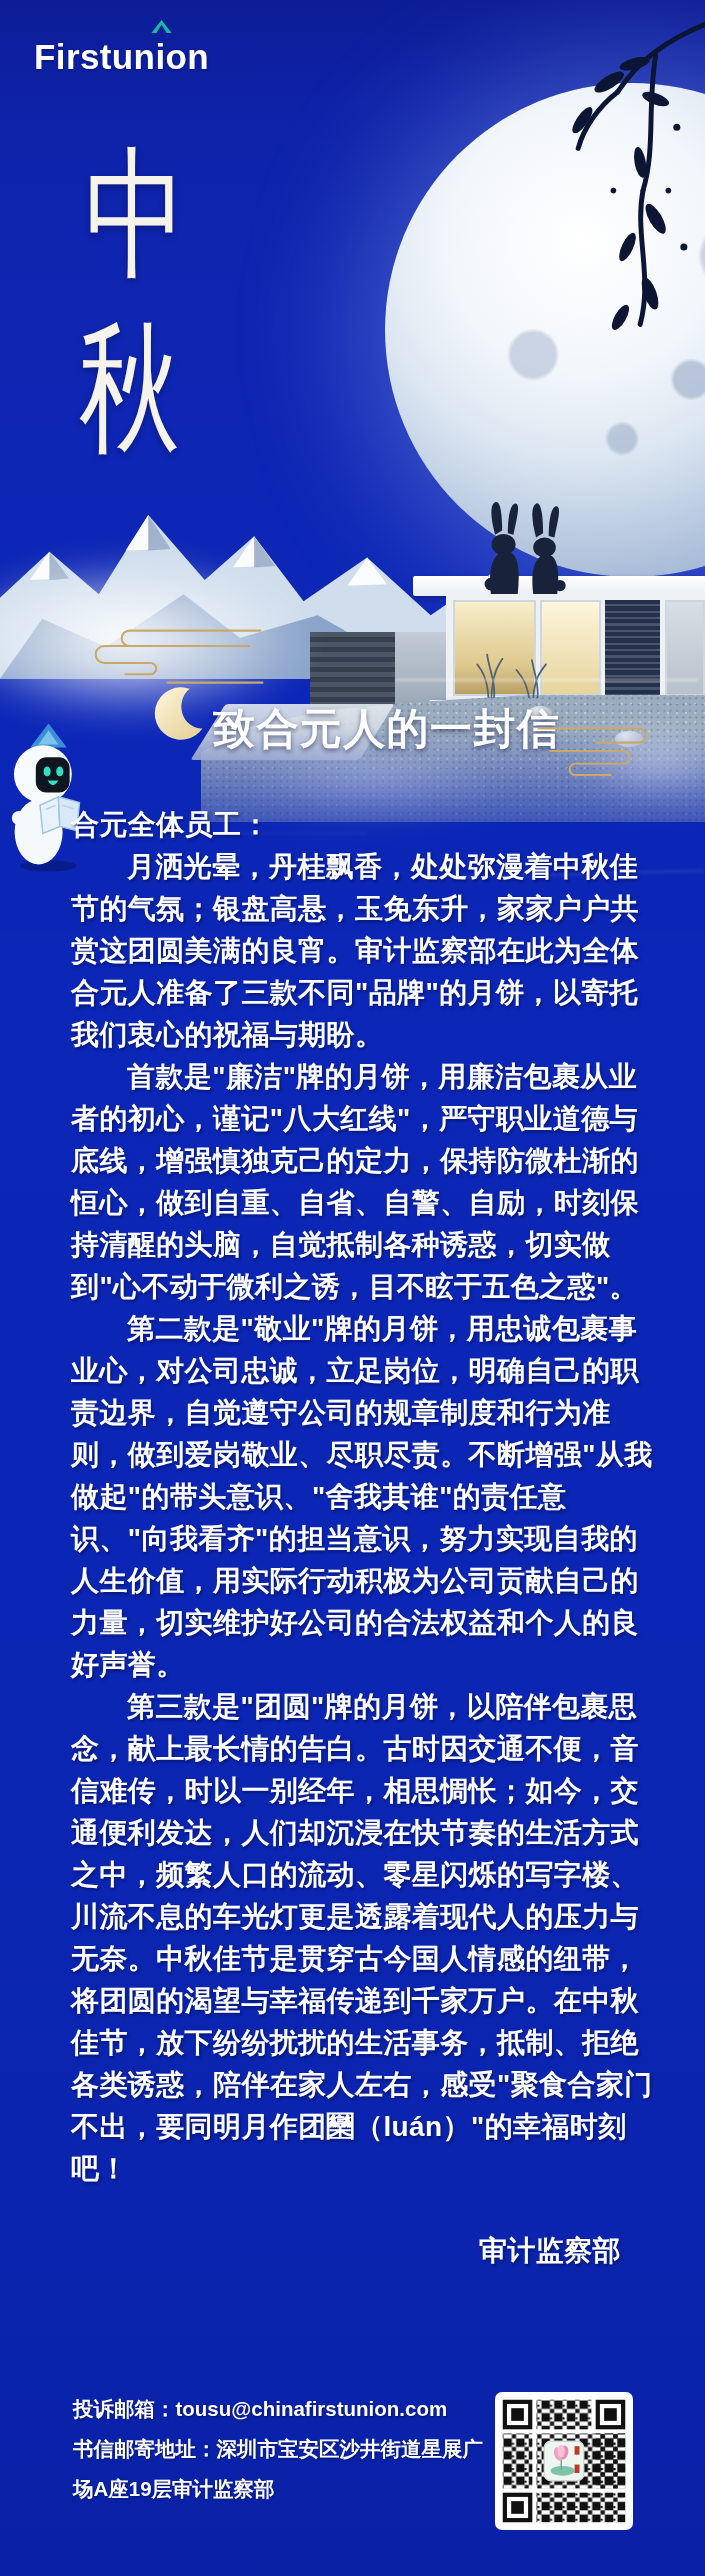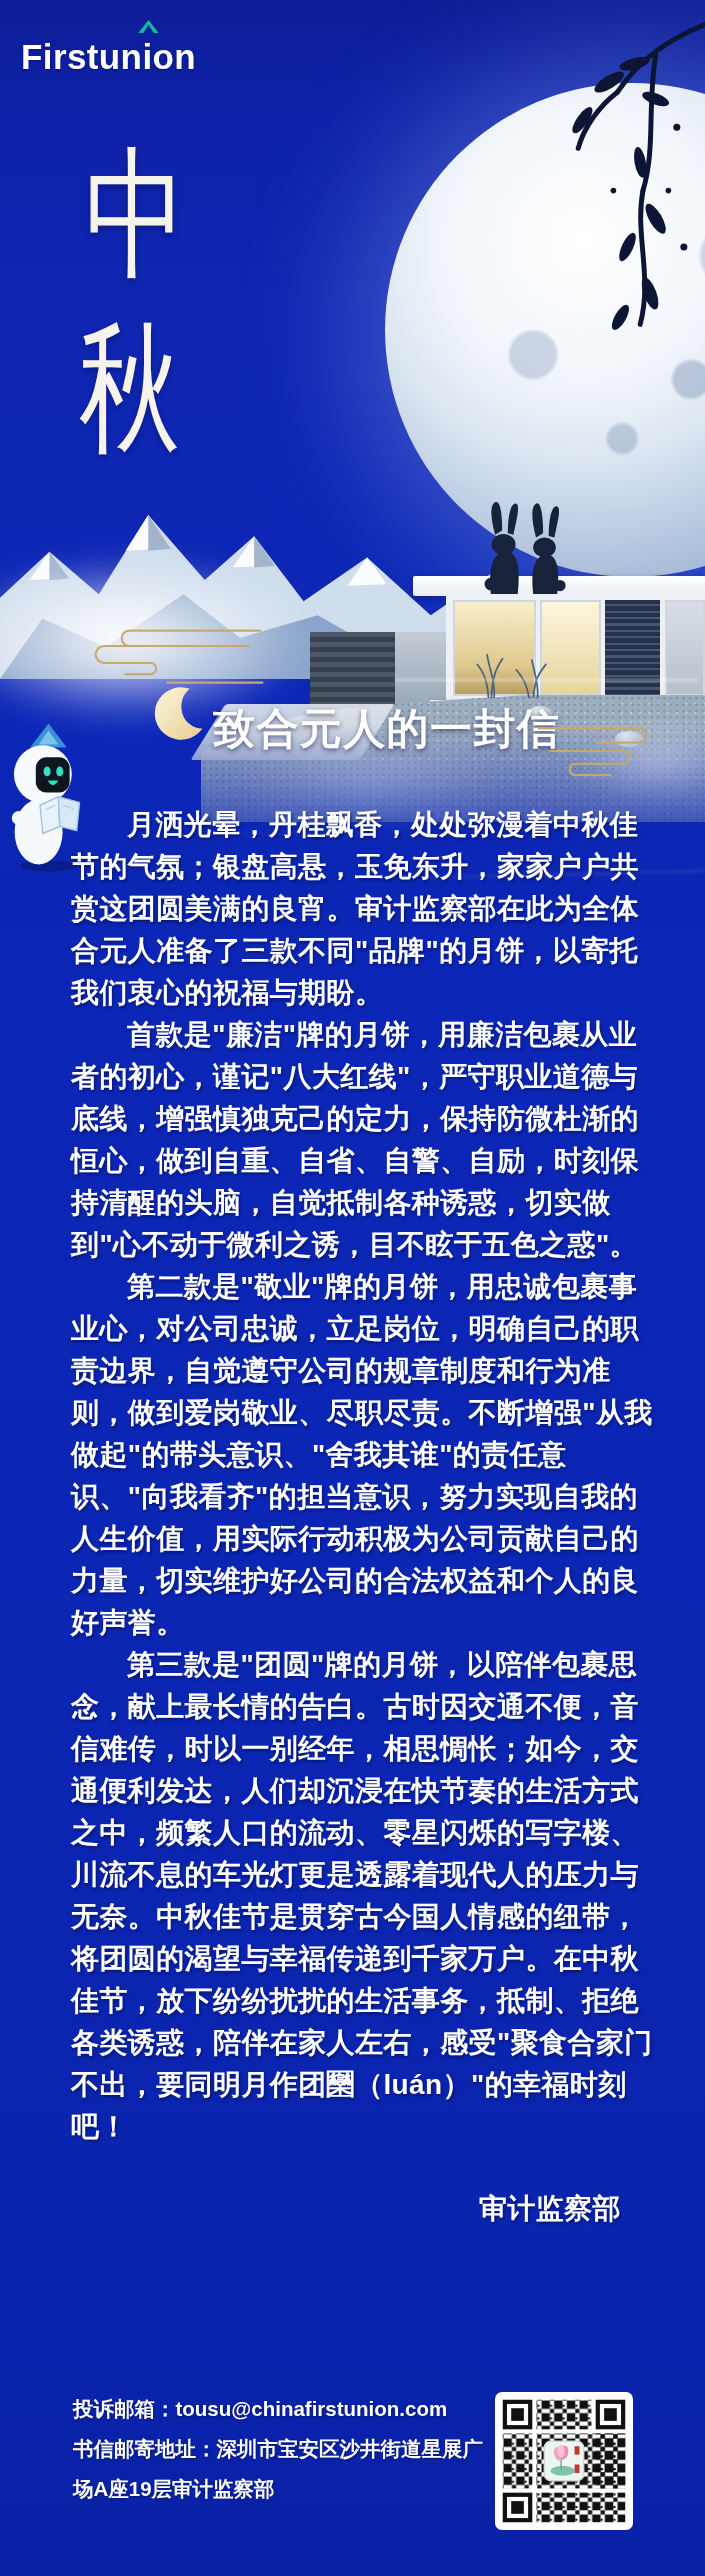--- a/index.html
+++ b/index.html
@@ -43,21 +43,21 @@
     background-color:#9cadc0;
     background-image:radial-gradient(circle,#7e90a6 1px,transparent 1.1px),radial-gradient(circle,#c3cedb 0.8px,transparent 1px);
     background-size:6.4px 6.4px,9.2px 9.2px;background-position:0 0,2.8px 4.2px;}
   .walkway{position:absolute;left:208px;top:704px;width:169px;height:56px;transform:skewX(-32deg);
     background:linear-gradient(180deg,#e3e9f0,#c2ccd8);opacity:.9;border-radius:2.8px;}
   .rock{position:absolute;border-radius:50%;background:radial-gradient(circle at 35% 30%,#e6ebf1,#aeb9c6);}
   .hero-fade{position:absolute;left:0;top:727px;width:706px;height:205px;
     background:linear-gradient(180deg,rgba(11,38,180,0) 0%,rgba(11,38,180,.62) 45%,#0b26b4 92%);}
 
   
-  #logo{position:absolute;left:21px;top:37px;color:#fff;font-size:35px;font-weight:700;letter-spacing:0.4px;
+  #logo{position:absolute;left:34px;top:37px;color:#fff;font-size:35px;font-weight:700;letter-spacing:0.4px;
     text-shadow:0 1.4px 2.8px rgba(5,10,50,.45);}
   #logo .caret{position:absolute;left:117px;top:-17px;width:21px;height:13.4px;background:#15b8a2;
     clip-path:polygon(50% 0,100% 100%,76% 100%,50% 36%,24% 100%,0 100%);}
 
   
   .vchar{position:absolute;color:#f6f3ea;font-family:"Liberation Serif",serif;font-weight:400;
     font-size:123px;line-height:1;transform:scale(.82,1.15);transform-origin:top left;
     text-shadow:0 2.1px 7px rgba(5,10,60,.4);}
   .v1{left:85px;top:145px;}
   .v2{left:79px;top:319px;}
@@ -228,20 +228,21 @@
     <circle cx="14" cy="136" r="10" fill="#f6f9fc"></circle>
     <g>
       <polygon points="44,118 70,106 72,148 48,158" fill="#e8f2fb" stroke="#9fc3e2" stroke-width="2"></polygon>
       <polygon points="70,106 100,114 96,154 72,148" fill="#d7e8f7" stroke="#9fc3e2" stroke-width="2"></polygon>
       <line x1="52" y1="124" x2="66" y2="118" stroke="#b8d4ec" stroke-width="2"></line>
       <line x1="76" y1="118" x2="92" y2="123" stroke="#b8d4ec" stroke-width="2"></line>
     </g>
   </svg>
 
   <div id="letter">
+    <p class="salutation">合元全体员工：</p>
     <p>月洒光晕，丹桂飘香，处处弥漫着中秋佳节的气氛；银盘高悬，玉免东升，家家户户共赏这团圆美满的良宵。审计监察部在此为全体合元人准备了三款不同"品牌"的月饼，以寄托我们衷心的祝福与期盼。</p>
     <p>首款是"廉洁"牌的月饼，用廉洁包裹从业者的初心，谨记"八大红线"，严守职业道德与底线，增强慎独克己的定力，保持防微杜渐的恒心，做到自重、自省、自警、自励，时刻保持清醒的头脑，自觉抵制各种诱惑，切实做到"心不动于微利之诱，目不眩于五色之惑"。</p>
     <p>第二款是"敬业"牌的月饼，用忠诚包裹事业心，对公司忠诚，立足岗位，明确自己的职责边界，自觉遵守公司的规章制度和行为准则，做到爱岗敬业、尽职尽责。不断增强"从我做起"的带头意识、"舍我其谁"的责任意识、"向我看齐"的担当意识，努力实现自我的人生价值，用实际行动积极为公司贡献自己的力量，切实维护好公司的合法权益和个人的良好声誉。</p>
     <p>第三款是"团圆"牌的月饼，以陪伴包裹思念，献上最长情的告白。古时因交通不便，音信难传，时以一别经年，相思惆怅；如今，交通便利发达，人们却沉浸在快节奏的生活方式之中，频繁人口的流动、零星闪烁的写字楼、川流不息的车光灯更是透露着现代人的压力与无奈。中秋佳节是贯穿古今国人情感的纽带，将团圆的渴望与幸福传递到千家万户。在中秋佳节，放下纷纷扰扰的生活事务，抵制、拒绝各类诱惑，陪伴在家人左右，感受"聚食合家门不出，要同明月作团圞（luán）"的幸福时刻吧！</p>
     <p class="signature">审计监察部</p>
   </div>
 
   <div id="footer">
     <div>投诉邮箱：tousu@chinafirstunion.com</div>
     <div>书信邮寄地址：深圳市宝安区沙井街道星展广场A座19层审计监察部</div>

